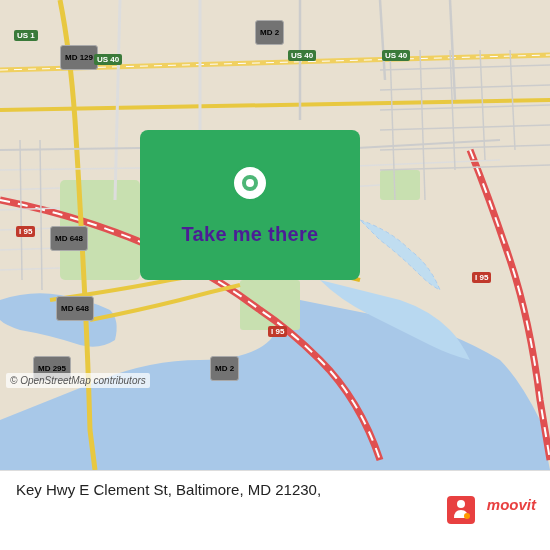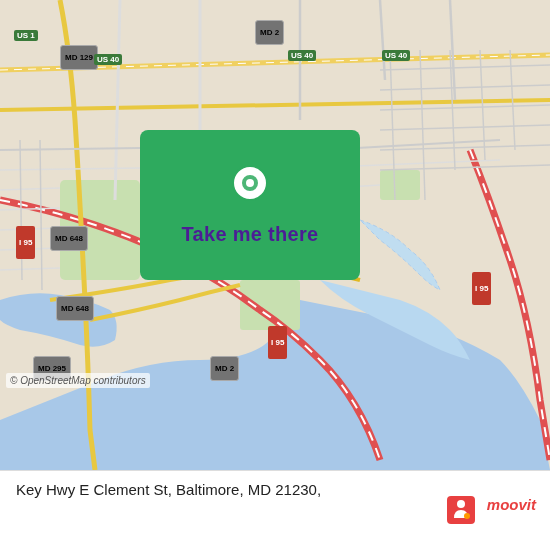--- a/index.html
+++ b/index.html
@@ -149,21 +149,21 @@
       color: black;
       padding: 7px 4px;
       border-radius: 3px;
       font-size: 8px;
       border: 1px solid #aaa;
     }
 
     .shield-red {
       background: #c0392b;
       color: white;
-      padding: 12px 3px;
+      padding: 1px 3px;
       border-radius: 2px;
       font-size: 8px;
     }
   </style>
 </head>
 <body>
 
 <div id="map-container">
 
   <svg class="map-bg" viewBox="0 0 550 470" xmlns="http://www.w3.org/2000/svg">

